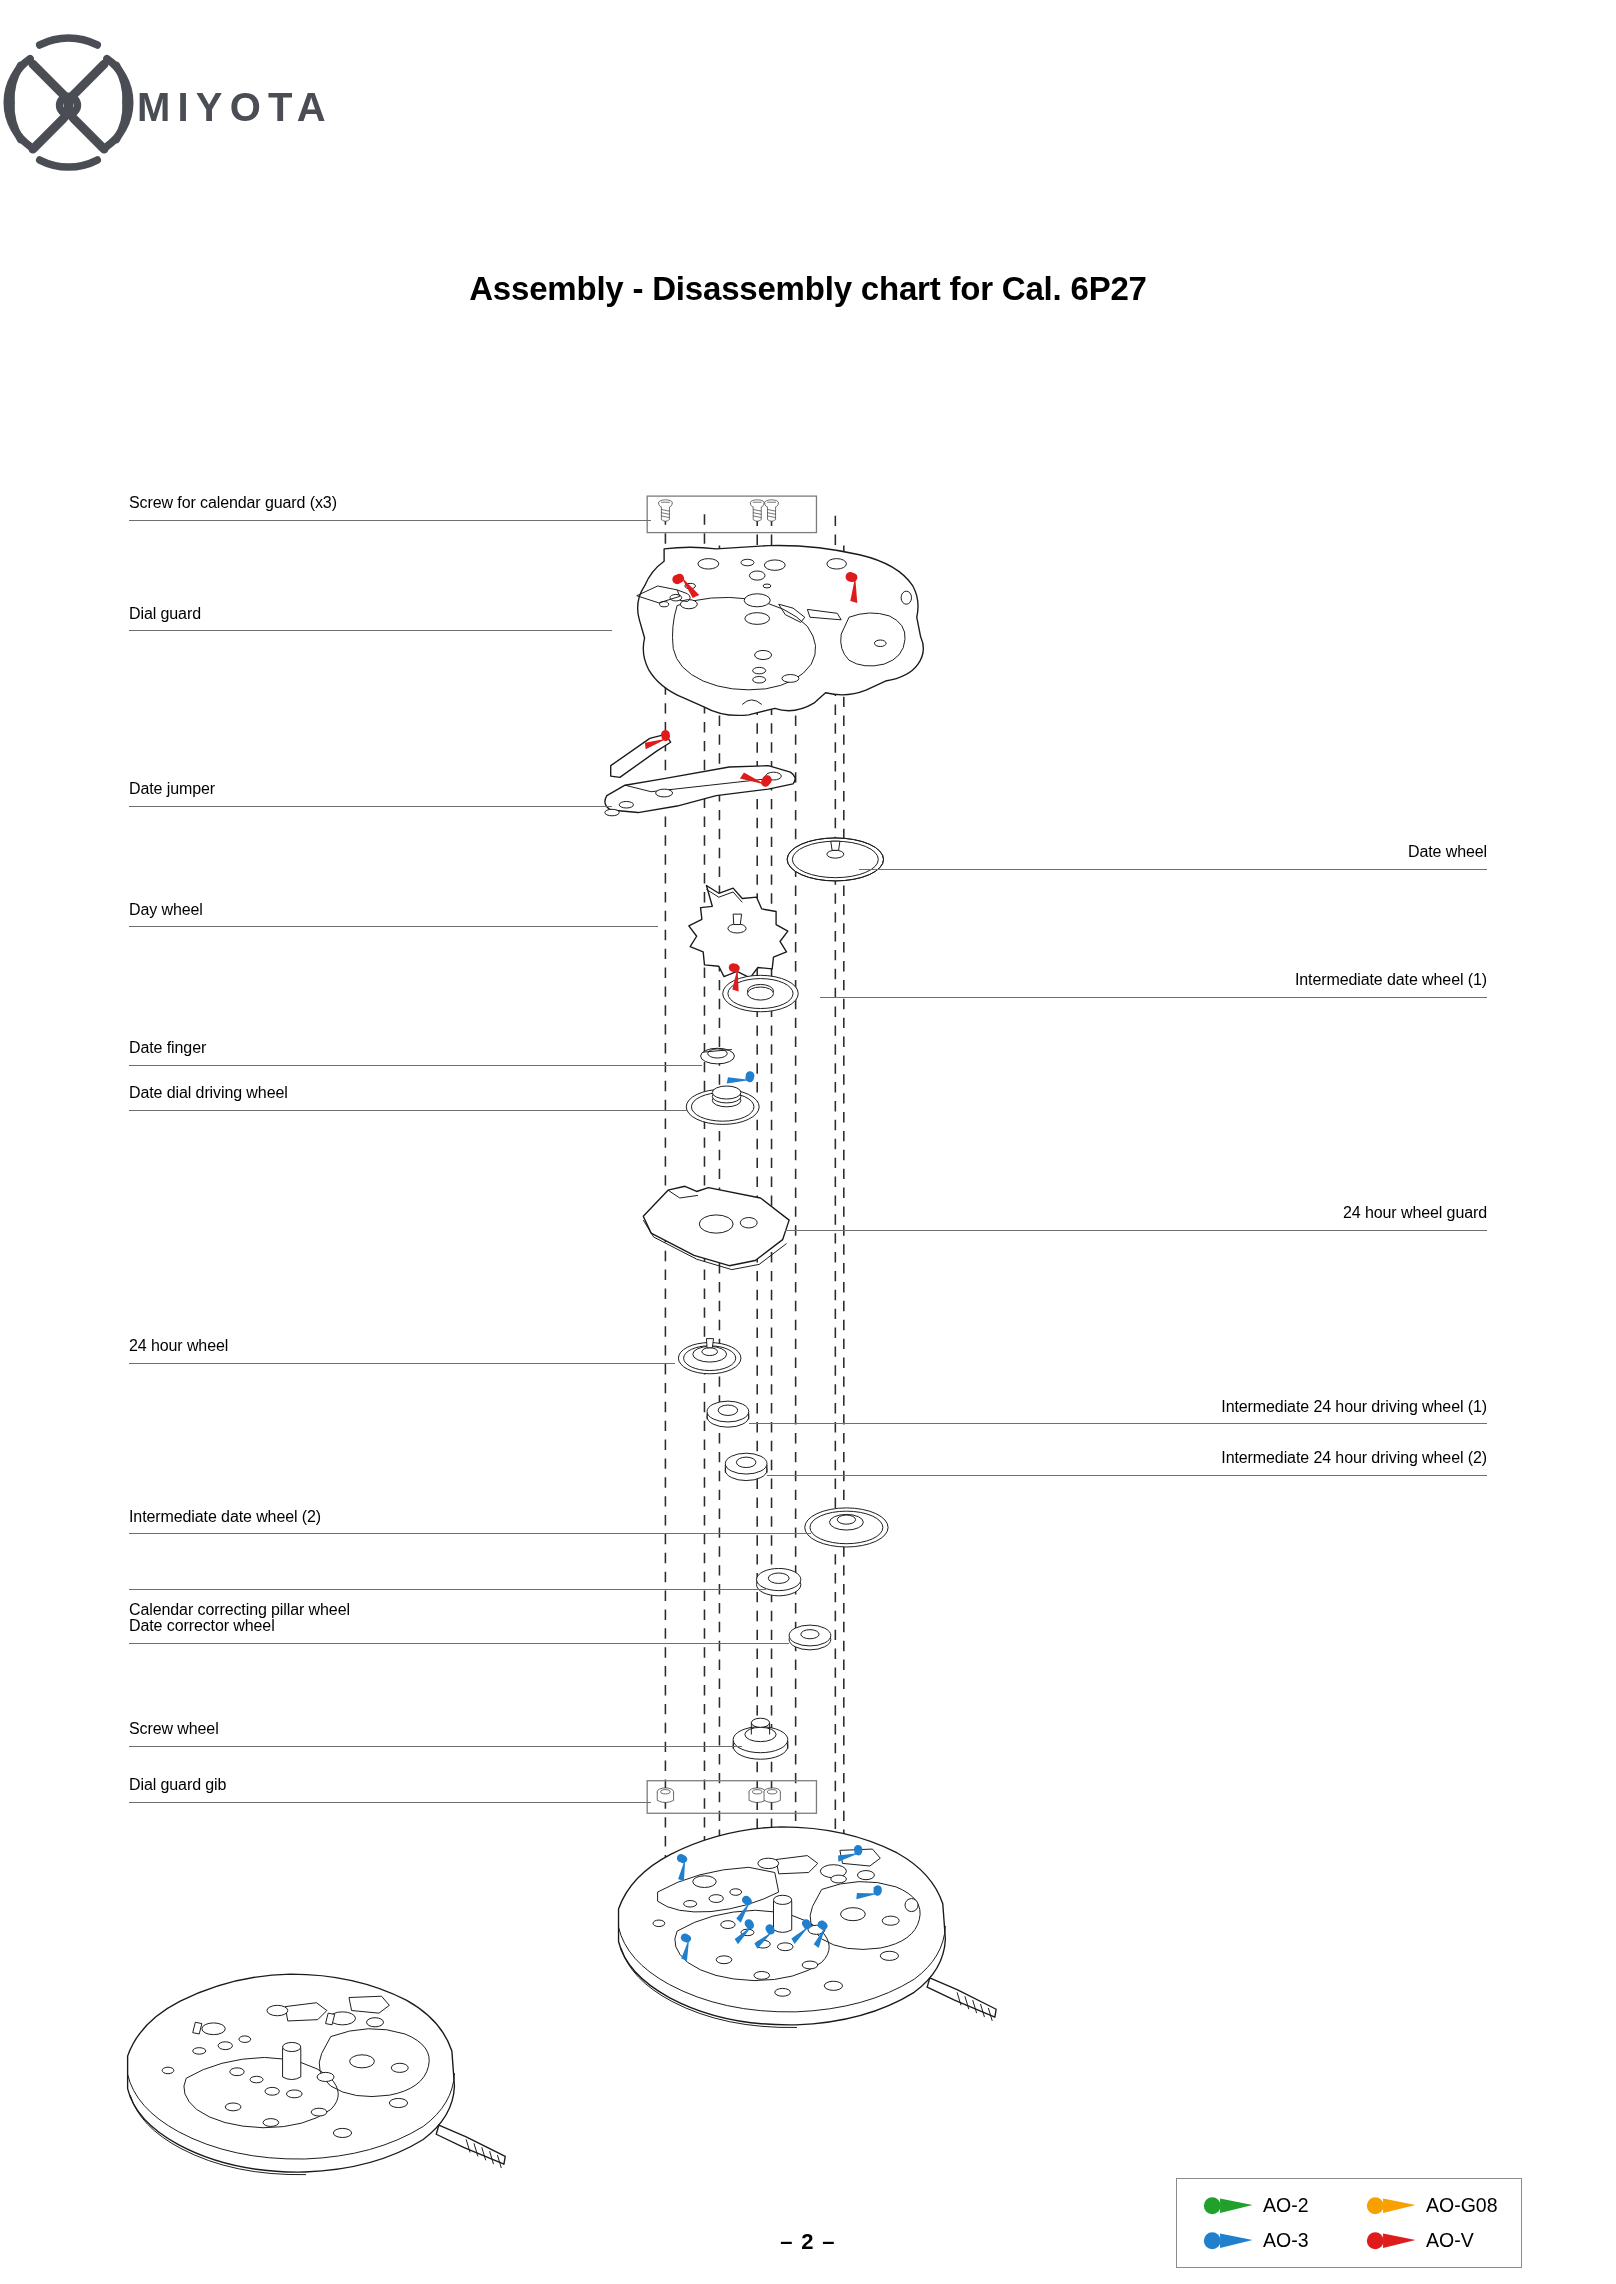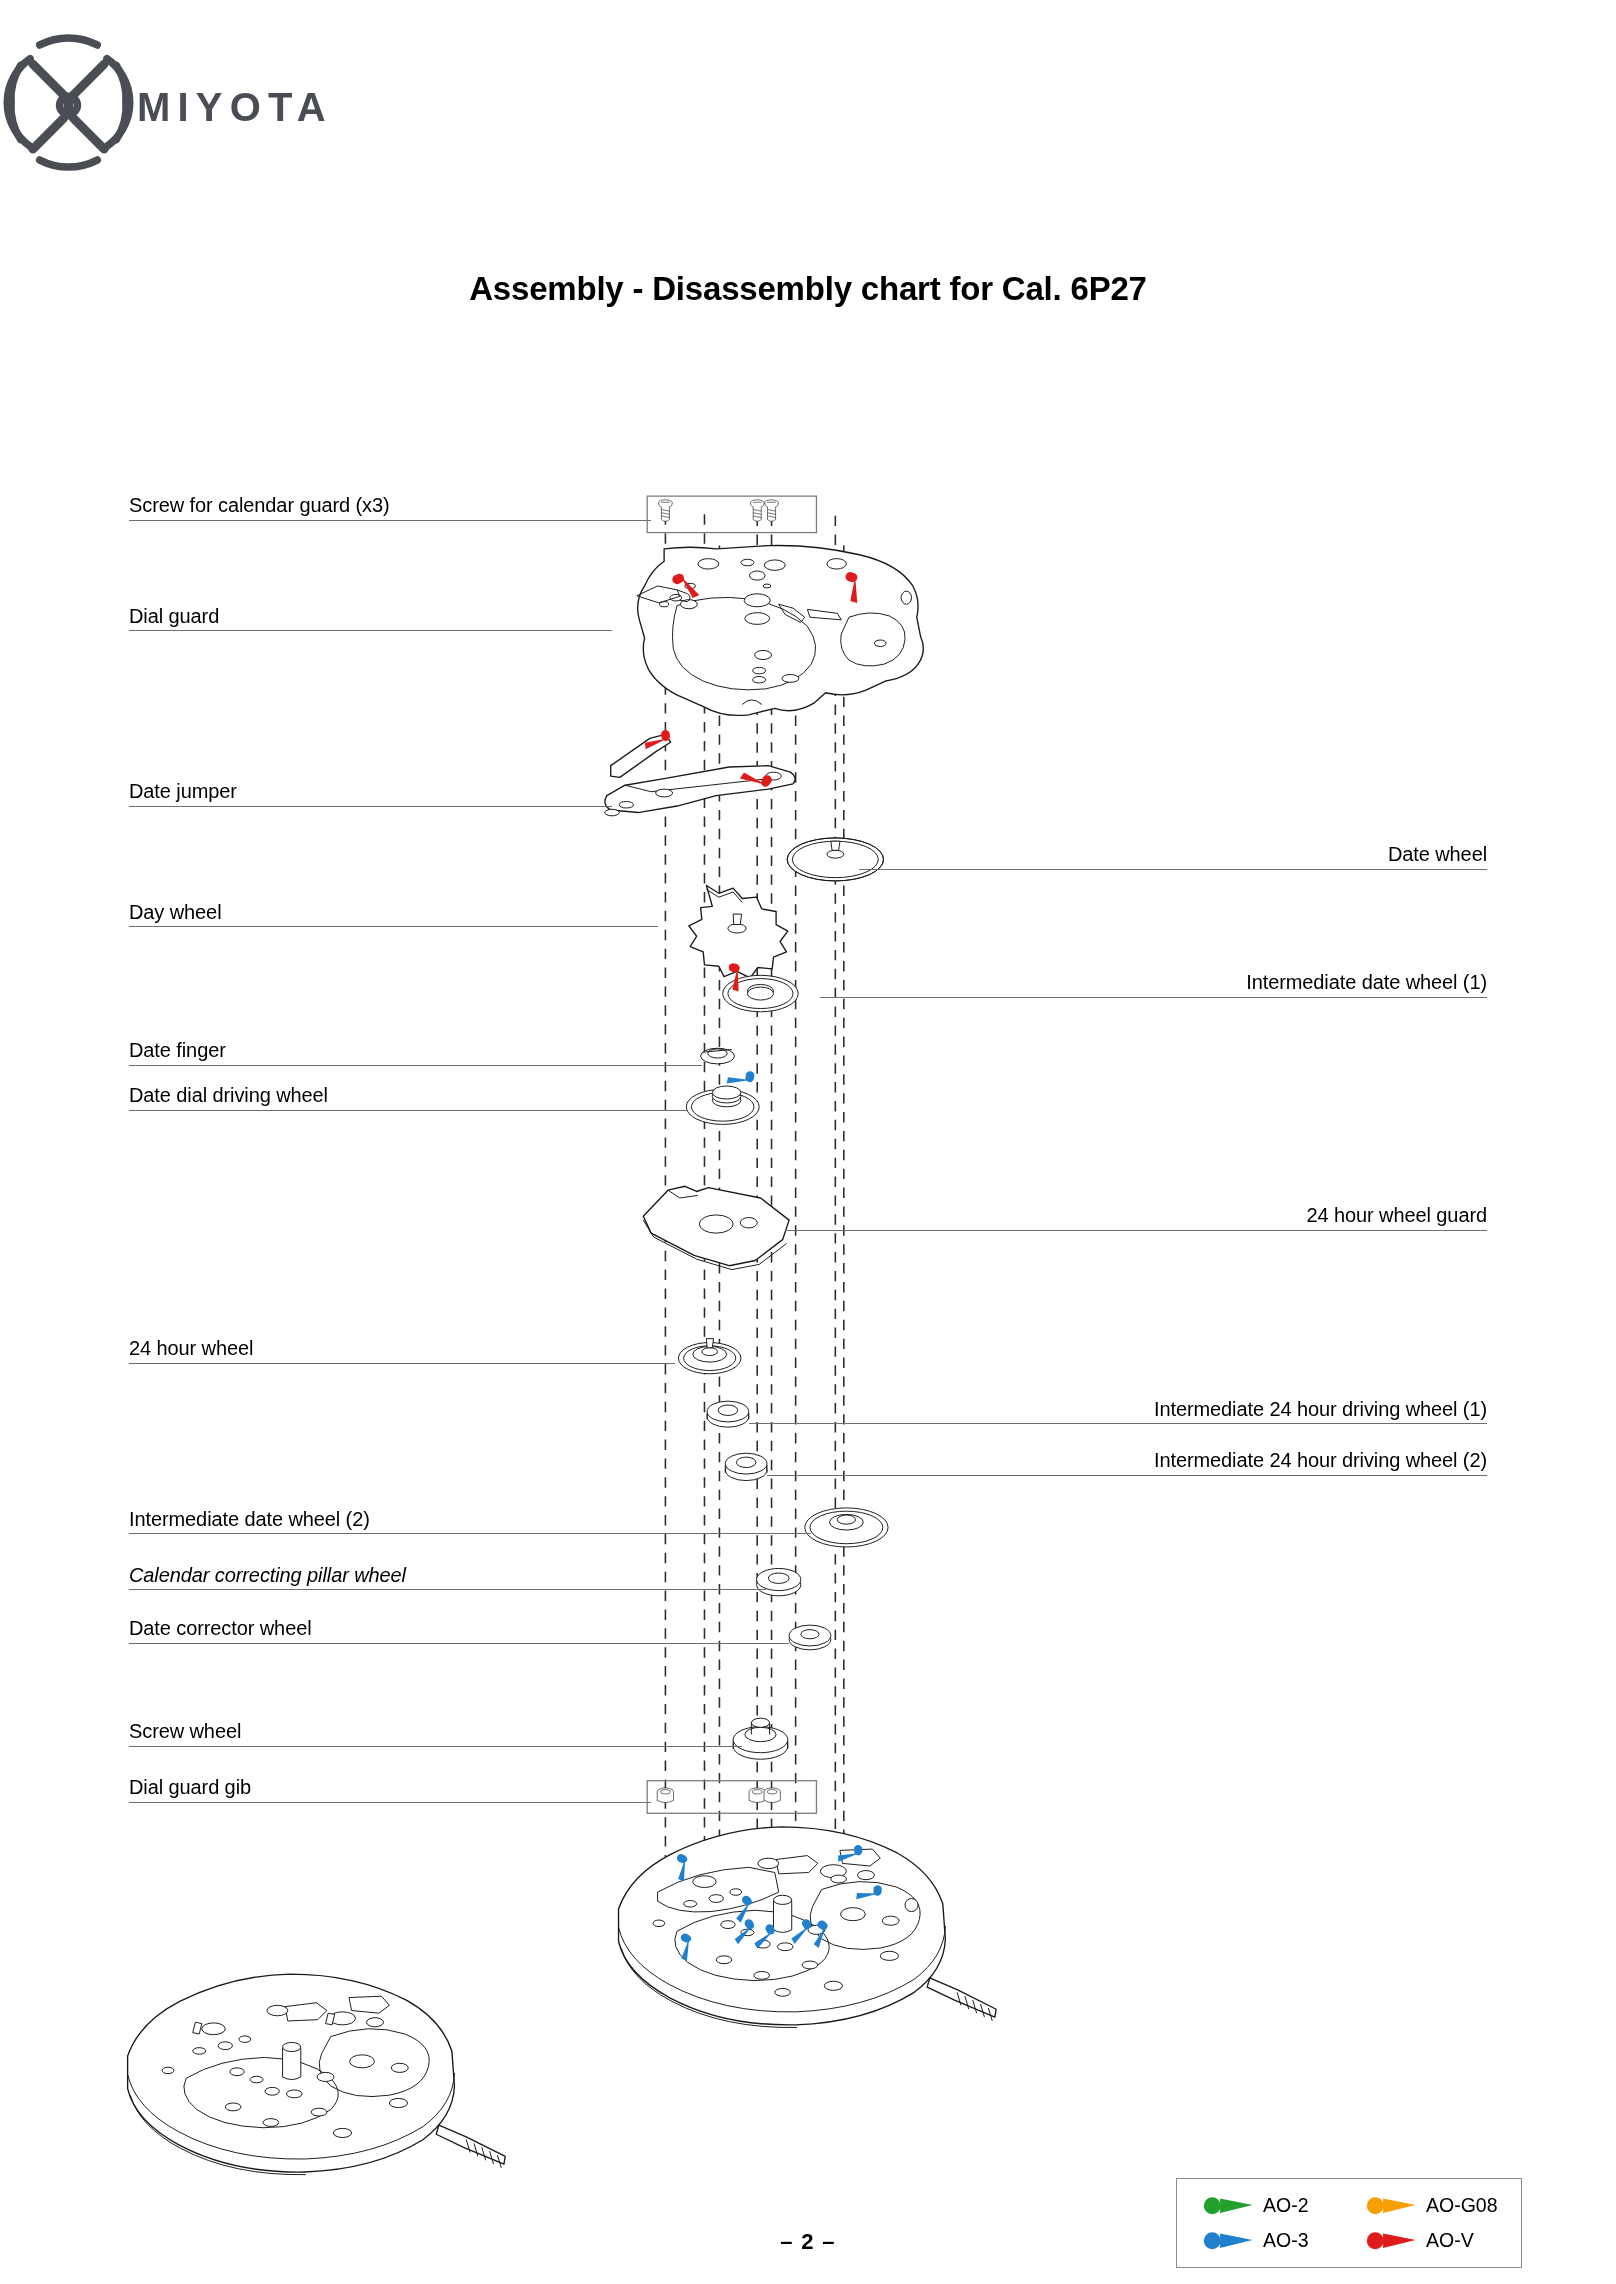--- a/index.html
+++ b/index.html
@@ -12,21 +12,21 @@
   .logo-wrap{position:absolute;left:0;right:0;top:34px;display:flex;
              flex-direction:row;align-items:center;}
   .logo-mark{width:137px;height:137px;}
   .logo-word{margin-top:10.4px;font-size:40px;letter-spacing:7.2px;
              font-weight:700;color:#4a4e54;font-family:"Liberation Sans",sans-serif;}
 
   .doc-title{position:absolute;left:0;right:0;top:270px;text-align:center;
              font-size:33px;font-weight:700;letter-spacing:-0.2px;}
 
   
-  .lbl{position:absolute;font-size:20px;line-height:1;white-space:nowrap;
+  .lbl{position:absolute;font-size:16px;line-height:1;white-space:nowrap;
        letter-spacing:-0.1px;}
   .lbl.left{text-align:left;}
   .lbl.right{text-align:right;}
   .leader{position:absolute;height:0;border-top:1px solid #6f6f6f;}
 
   
   #legend{position:absolute;left:1176px;top:2150px;width:326px;height:70px;
           border:1.3px solid #8b8b8b;background:#fff;
           display:flex;flex-wrap:wrap;align-content:center;padding:9px;margin-top:28px;}
   .leg-item{width:50%;height:50%;display:flex;align-items:center;
@@ -518,21 +518,21 @@
   </div>
   <div>
     <div class="lbl left" style="left:129px;top:1338px;">24 hour wheel</div>
     <div class="leader" style="left:129px;top:1363px;width:546px;"></div>
   </div>
   <div>
     <div class="lbl left" style="left:129px;top:1509px;">Intermediate date wheel (2)</div>
     <div class="leader" style="left:129px;top:1533px;width:682px;"></div>
   </div>
   <div>
-    <div class="lbl left" style="left:129px;top:1565px;font-style:italic;">Calendar correcting pillar wheel</div>
+    <div class="lbl left" style="left:129px;top:1602px;">Calendar correcting pillar wheel</div>
     <div class="leader" style="left:129px;top:1589px;width:637px;"></div>
   </div>
   <div>
     <div class="lbl left" style="left:129px;top:1618px;">Date corrector wheel</div>
     <div class="leader" style="left:129px;top:1643px;width:660px;"></div>
   </div>
   <div>
     <div class="lbl left" style="left:129px;top:1721px;">Screw wheel</div>
     <div class="leader" style="left:129px;top:1746px;width:613px;"></div>
   </div>

